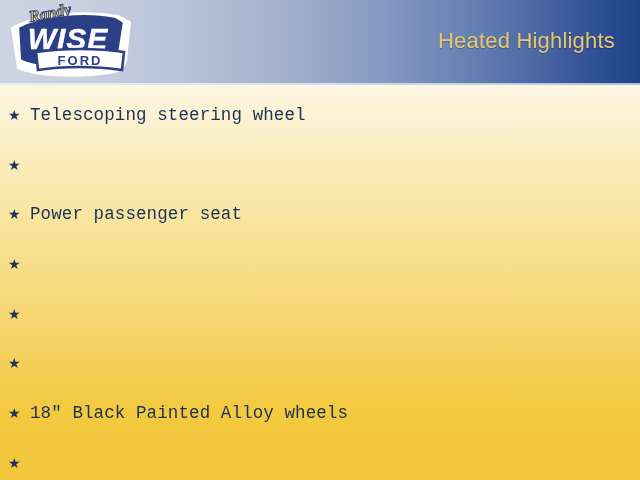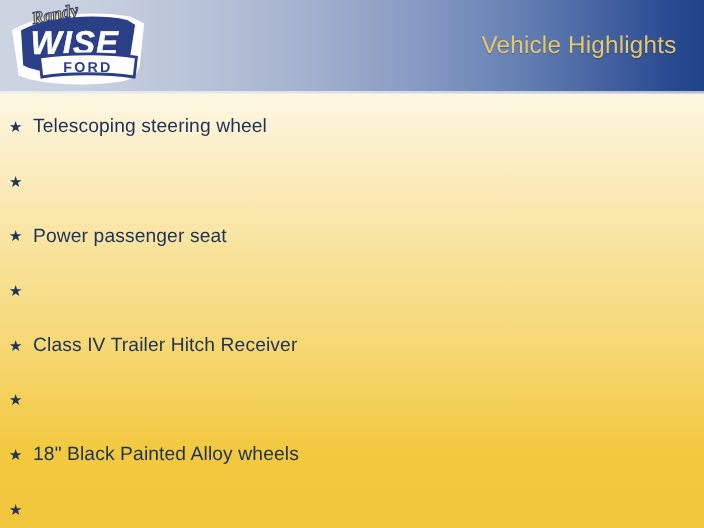--- a/index.html
+++ b/index.html
@@ -105,21 +105,21 @@
     width: 22px;
     font-size: 14px;
     line-height: 1;
     color: #20355c;
     text-align: left;
   }
   .hl-label {
     flex: 0 1 auto;
     font-size: 17.5px;
     color: #1d3355;
-    font-family: Liberation Sans, sans-serif;
+    font-family: Liberation Mono, monospace;
     white-space: nowrap;
     letter-spacing: 0.1px;
   }
 </style>
 </head>
 <body>
 
 <div id="page">
 
   <div id="header">
@@ -135,21 +135,21 @@
 
         <text x="62" y="47" text-anchor="middle" font-family="'Liberation Sans', sans-serif" font-size="30" font-weight="bold" font-style="italic" fill="#ffffff" stroke="#ffffff" stroke-width="0.4" letter-spacing="1">WISE</text>
 
         <text x="24" y="20" font-family="'Liberation Serif', serif" font-size="16" font-weight="bold" font-style="italic" fill="#f0c44a" stroke="#2b3f87" stroke-width="0.9" transform="rotate(-11 24 20)">Randy</text>
 
         <path d="M30,50 C58,46 92,46 118,50 L116,68 C90,64 56,64 32,68 Z" fill="#ffffff" stroke="#2b3f87" stroke-width="2.6"></path>
         <text x="74" y="63" text-anchor="middle" font-family="'Liberation Sans', sans-serif" font-size="13" font-weight="bold" letter-spacing="2" fill="#2b3f87">FORD</text>
       </svg>
     </div>
 
-    <div id="header-title">Vehicle Highlights</div>
+    <div id="header-title">Heated Highlights</div>
   </div>
   <div id="header-underline"></div>
 
   <div id="highlights">
 
     <div class="hl-item">
       <span class="hl-star">★</span>
       <span class="hl-label">Telescoping steering wheel</span>
     </div>
 
@@ -161,21 +161,20 @@
       <span class="hl-star">★</span>
       <span class="hl-label">Power passenger seat</span>
     </div>
 
     <div class="hl-item">
       <span class="hl-star">★</span>
     </div>
 
     <div class="hl-item">
       <span class="hl-star">★</span>
-      <span class="hl-label">Class IV Trailer Hitch Receiver</span>
     </div>
 
     <div class="hl-item">
       <span class="hl-star">★</span>
     </div>
 
     <div class="hl-item">
       <span class="hl-star">★</span>
       <span class="hl-label">18" Black Painted Alloy wheels</span>
     </div>

